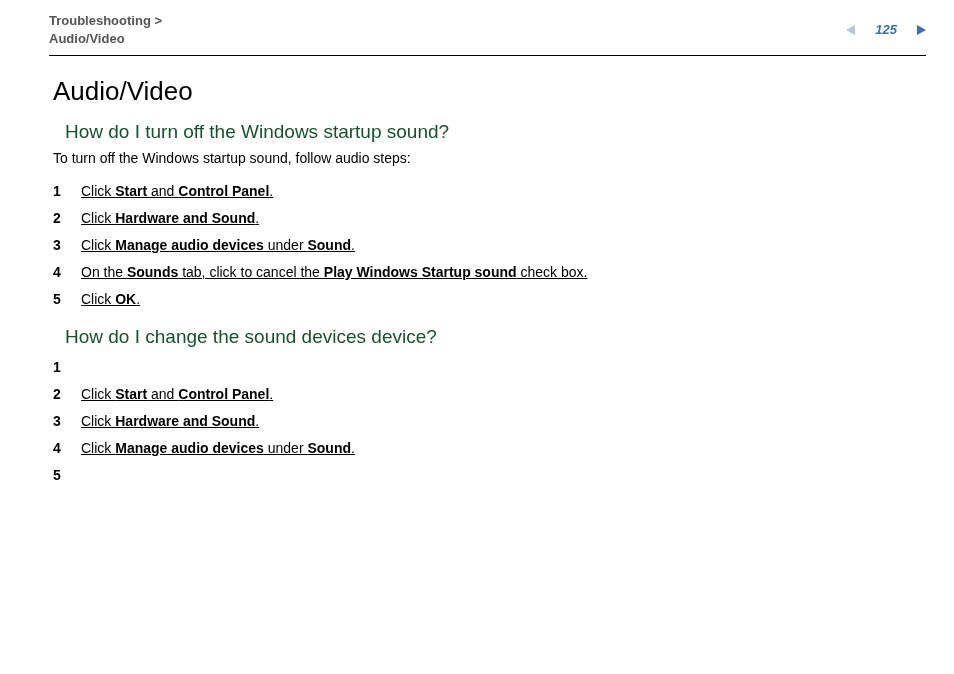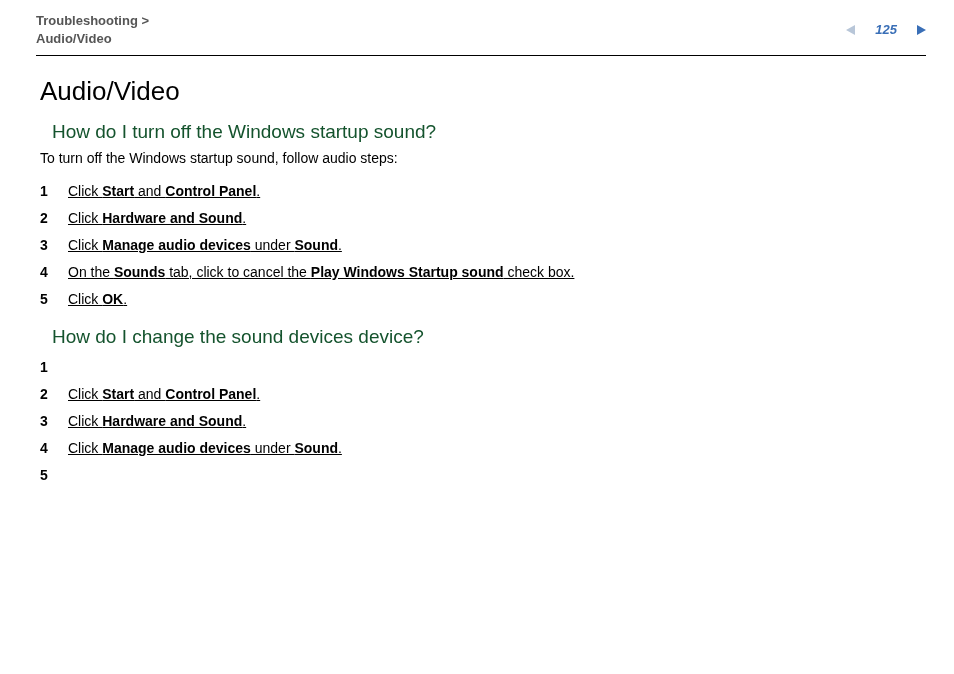--- a/index.html
+++ b/index.html
@@ -7,21 +7,21 @@
     margin: 0;
     padding: 0;
     background: #fff;
     color: #000;
     width: 954px;
     height: 674px;
     overflow: hidden;
     box-sizing: border-box;
   }
   .page {
-    padding: 12px 28px 0 36px;
+    padding: 12px 28px 0 49px;
   }
   .header {
     display: flex;
     justify-content: space-between;
     align-items: flex-start;
     border-bottom: 1px solid #000;
     padding-bottom: 8px;
     margin-bottom: 20px;
   }
   .breadcrumb {

